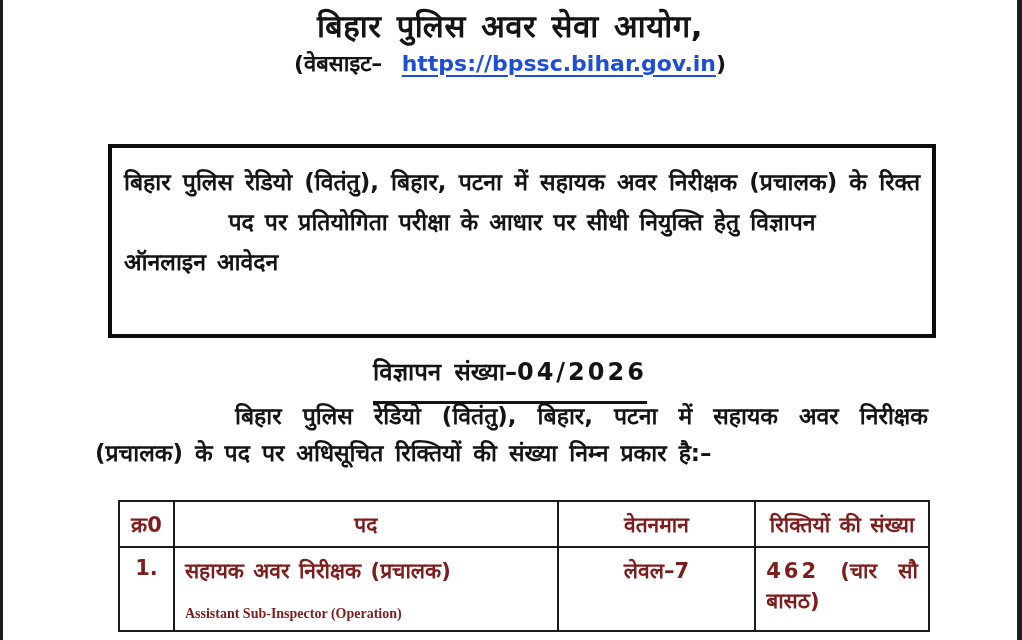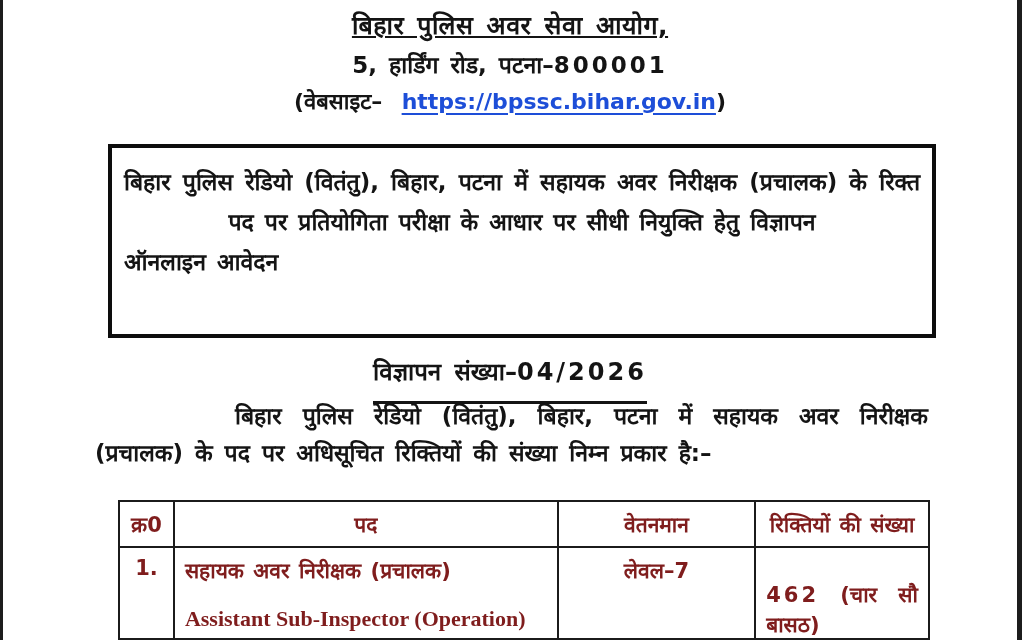--- a/index.html
+++ b/index.html
@@ -12,21 +12,21 @@
     overflow: hidden;
   }
   .page { position: relative; width: 1022px; height: 640px; background: #ffffff; }
 
   .edge { position: absolute; top: 0; bottom: 0; background: #1c1c1c; }
   .edge-left  { left: 0; width: 3px; }
   .edge-right { right: 0; width: 5px; }
 
   
   .doc-header { position: absolute; top: 6px; left: 60px; width: 900px; text-align: center; }
-  .org-name   { font-size: 25px; line-height: 40px; letter-spacing: 0.5px; word-spacing: 4px; text-decoration: underline; }
+  .org-name   { font-size: 31px; line-height: 40px; letter-spacing: 0.5px; word-spacing: 4px; }
   .org-addr   { font-size: 23px; line-height: 38px; word-spacing: 4px; }
   .site-line  { font-size: 22px; line-height: 36px; word-spacing: 2px; }
   .site-link  { color: #1d4ed8; text-decoration: underline; text-underline-offset: 4px; text-decoration-thickness: 2px; }
   .num { letter-spacing: 3px; }
 
   
   .notice-box {
     position: absolute; top: 144px; left: 108px; width: 828px; height: 194px;
     border: 4px solid #0d0d0d;
     padding: 14px 12px 10px 12px;
@@ -55,36 +55,35 @@
   .vac-table th, .vac-table td { border: 2px solid #1b1b1b; font-weight: bold; }
   .vac-table th { height: 46px; text-align: center; vertical-align: middle; word-spacing: 2px; }
   .vac-table td { height: 84px; vertical-align: top; padding-top: 8px; }
   .col-sno  { width: 55px; }
   .col-post { width: 385px; }
   .col-pay  { width: 198px; }
   .col-vac  { width: 174px; }
   td.cell-sno { text-align: center; }
   td.cell-post { padding-left: 10px; padding-right: 10px; }
   .post-hi { word-spacing: 2px; }
-  .post-en { font-family: "Liberation Serif", "DejaVu Serif", serif; font-size: 22px; margin-top: 22px; }
+  .post-en { font-family: "Liberation Serif", "DejaVu Serif", serif; font-size: 14px; margin-top: 22px; }
   td.cell-pay { text-align: center; }
   td.cell-vac { padding-left: 10px; padding-right: 10px; }
-  .vac-line1 { display: flex; justify-content: space-between; align-items: baseline; margin-top: 24px; }
+  .vac-line1 { display: flex; justify-content: space-between; align-items: baseline; }
   .vac-line2 { margin-top: 2px; }
 </style>
 </head>
 <body>
 
 <div class="page">
   <div class="edge edge-left"></div>
   <div class="edge edge-right"></div>
 
   <div class="doc-header">
     <div class="org-name">बिहार पुलिस अवर सेवा आयोग,</div>
-    <div class="org-addr"><span>5, हार्डिंग रोड, पटना–</span><span class="num">800001</span></div>
     <div class="site-line"><span>(वेबसाइट–</span>&nbsp; <a href="#" class="site-link">https://bpssc.bihar.gov.in</a><span>)</span></div>
   </div>
 
   <div class="notice-box">
     <div class="notice-para">बिहार पुलिस रेडियो (वितंतु), बिहार, पटना में सहायक अवर निरीक्षक (प्रचालक) के रिक्त पद पर प्रतियोगिता परीक्षा के आधार पर सीधी नियुक्ति हेतु विज्ञापन</div>
     <div class="notice-center">ऑनलाइन आवेदन</div>
   </div>
 
   <div class="adv-line">
     <span class="adv-underline"><span>विज्ञापन संख्या–</span><span class="num">04/2026</span></span>

